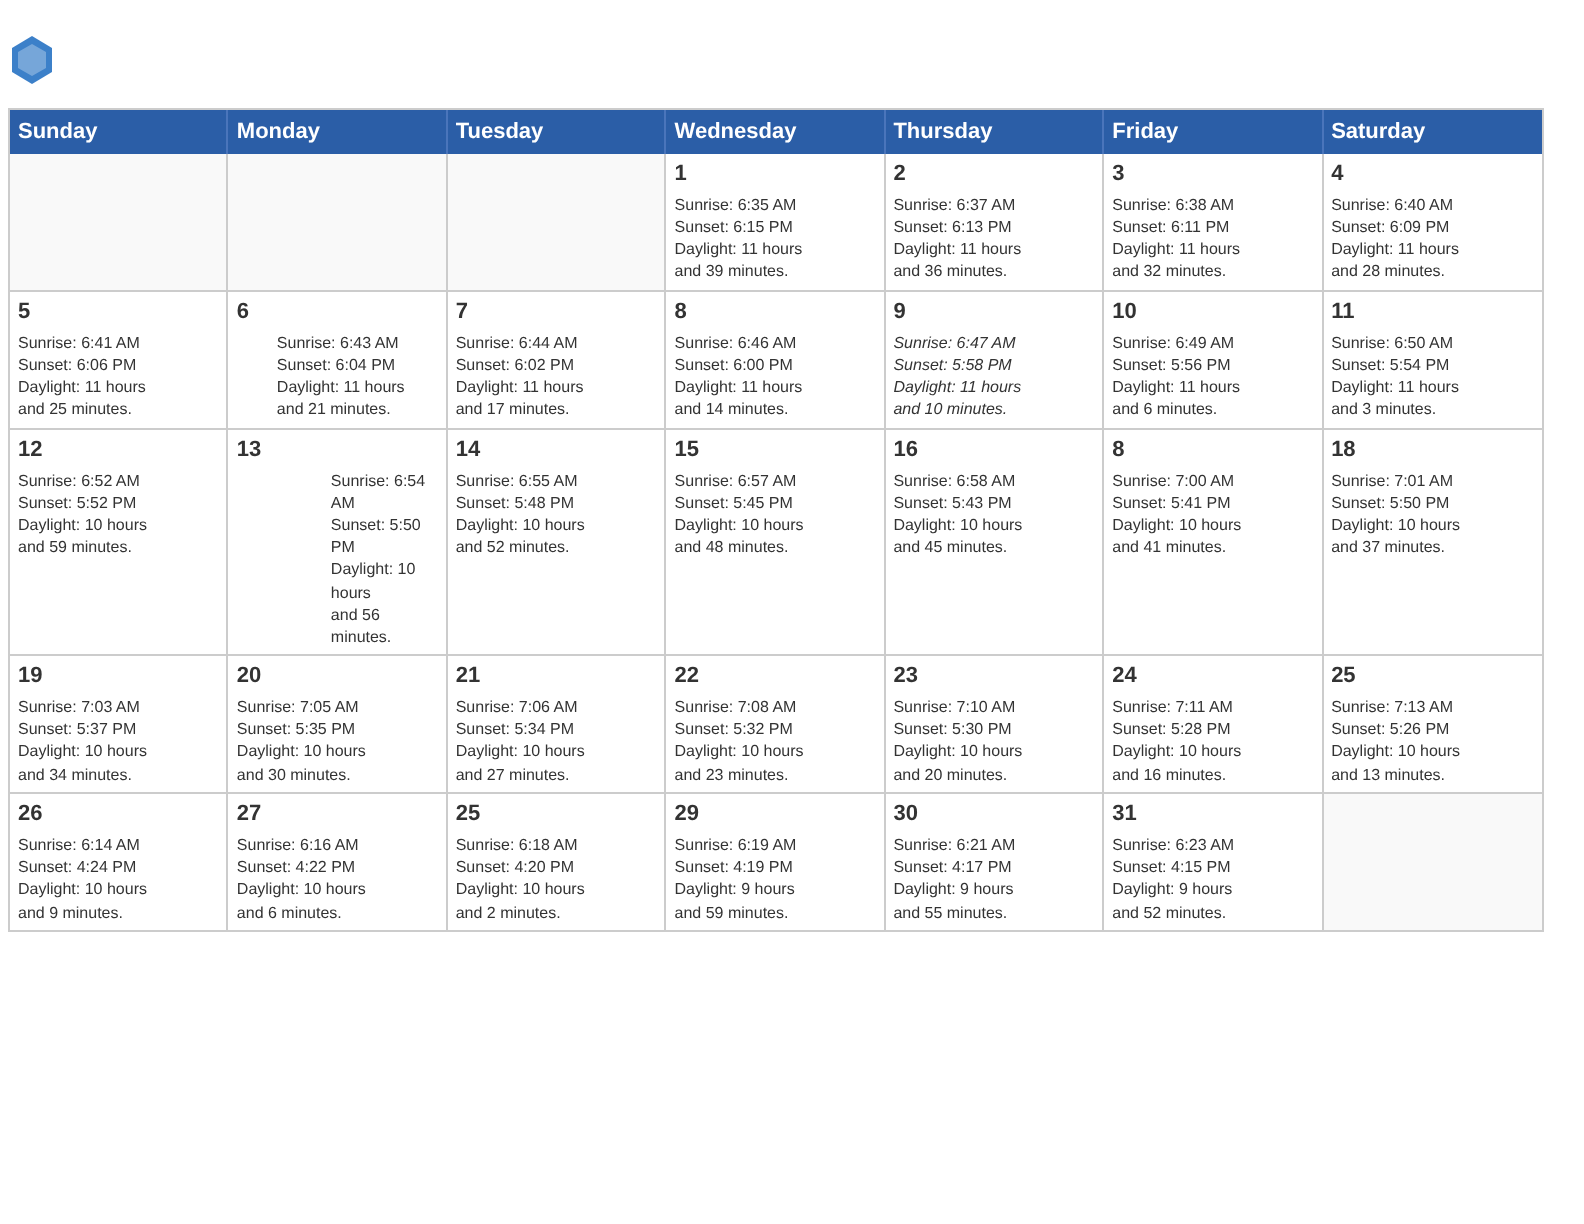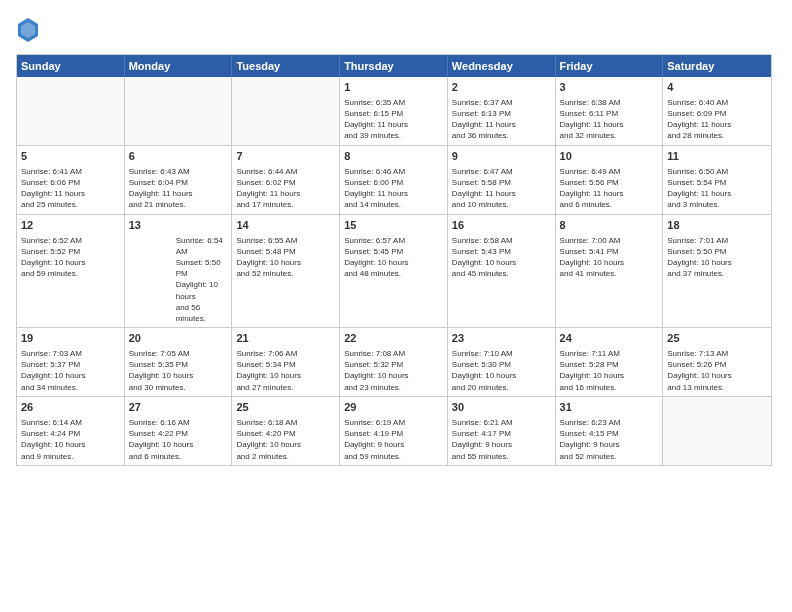--- a/index.html
+++ b/index.html
@@ -6,21 +6,21 @@
     body {
       font-family: Arial, sans-serif;
       background: #fff;
       width: 792px;
       height: 612px;
       overflow: hidden;
     }
     .page {
       width: 792px;
       height: 476px;
-      padding: 16px 20px 10px 16px;
+      padding: 16px 20px 10px 4px;
       display: flex;
       flex-direction: column;
       justify-content: space-between;
     }
     .header {
       display: flex;
       align-items: flex-start;
       justify-content: space-between;
       margin-bottom: 10px;
     }
@@ -127,22 +127,22 @@
       <div class="month-title"></div>
       <div class="location"></div>
     </div>
   </div>
 
   <div class="calendar">
     <div class="cal-header">
     <div class="cal-header-cell">Sunday</div>
         <div class="cal-header-cell">Monday</div>
         <div class="cal-header-cell">Tuesday</div>
+        <div class="cal-header-cell">Wednesday</div>
         <div class="cal-header-cell">Thursday</div>
-        <div class="cal-header-cell">Wednesday</div>
         <div class="cal-header-cell">Friday</div>
         <div class="cal-header-cell">Saturday</div>
       </div>
     <div class="cal-body">
     <div class="cal-row">
           <div class="cal-cell empty"></div>
           <div class="cal-cell empty"></div>
           <div class="cal-cell empty"></div>
           <div class="cal-cell">
             <div class="day-num">1</div>
@@ -176,42 +176,42 @@
         <div class="cal-row">
           <div class="cal-cell">
             <div class="day-num">5</div>
             <div class="cal-cell-text" style="white-space: pre-line;">Sunrise: 6:41 AM
 Sunset: 6:06 PM
 Daylight: 11 hours
 and 25 minutes.</div>
           </div>
           <div class="cal-cell">
             <div class="day-num">6</div>
-            <div class="cal-cell-text" style="white-space: pre-line;">Sunrise: 6:43 AM
+            <div class="cal-cell-text" style="white-space: pre-line; margin-left: 20px;">Sunrise: 6:43 AM
 Sunset: 6:04 PM
 Daylight: 11 hours
 and 21 minutes.</div>
           </div>
           <div class="cal-cell">
             <div class="day-num">7</div>
             <div class="cal-cell-text" style="white-space: pre-line;">Sunrise: 6:44 AM
 Sunset: 6:02 PM
 Daylight: 11 hours
 and 17 minutes.</div>
           </div>
           <div class="cal-cell">
             <div class="day-num">8</div>
             <div class="cal-cell-text" style="white-space: pre-line;">Sunrise: 6:46 AM
 Sunset: 6:00 PM
 Daylight: 11 hours
 and 14 minutes.</div>
           </div>
           <div class="cal-cell">
             <div class="day-num">9</div>
-            <div class="cal-cell-text" style="white-space: pre-line;">Sunrise: 6:47 AM
+            <div class="cal-cell-text" style="white-space: pre-line; font-style: italic;">Sunrise: 6:47 AM
 Sunset: 5:58 PM
 Daylight: 11 hours
 and 10 minutes.</div>
           </div>
           <div class="cal-cell">
             <div class="day-num">10</div>
             <div class="cal-cell-text" style="white-space: pre-line;">Sunrise: 6:49 AM
 Sunset: 5:56 PM
 Daylight: 11 hours
 and 6 minutes.</div>

